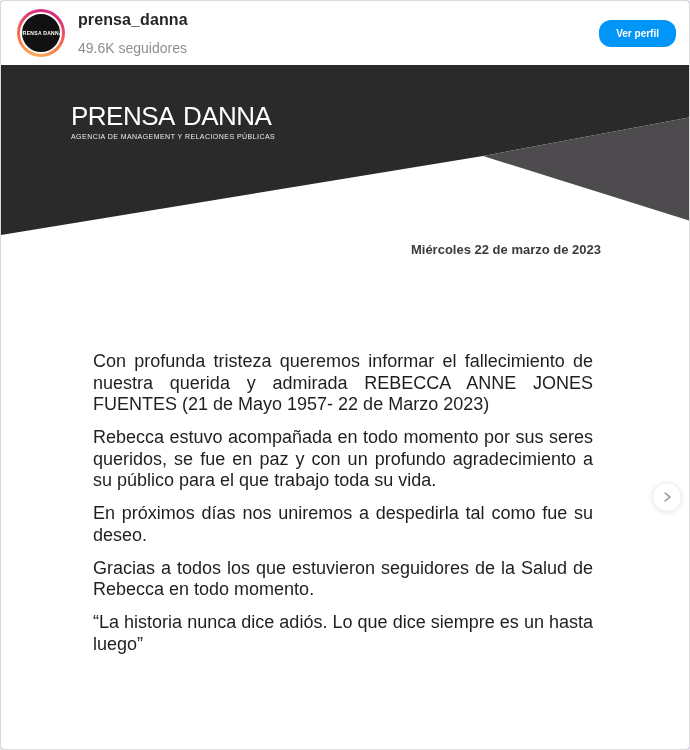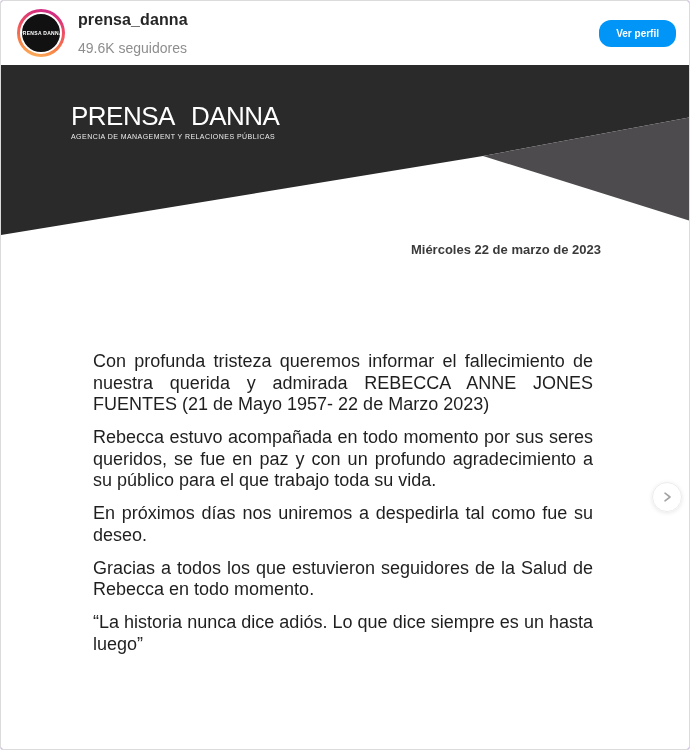--- a/index.html
+++ b/index.html
@@ -101,21 +101,21 @@
     top: 38px;
     color: #fff;
   }
   .logo-line {
     font-size: 26px;
     line-height: 1;
     letter-spacing: -0.5px;
     white-space: nowrap;
   }
   .logo-line .brand-bold { font-weight: 400; }
-  .logo-line .brand-light { font-weight: 400; margin-left: 16px; }
+  .logo-line .brand-light { font-weight: 400; margin-left: 8px; }
   .logo-tagline {
     font-size: 7px;
     letter-spacing: .45px;
     margin-top: 4px;
     color: #ededed;
     white-space: nowrap;
   }
   .post-date {
     position: absolute;
     top: 177px;

